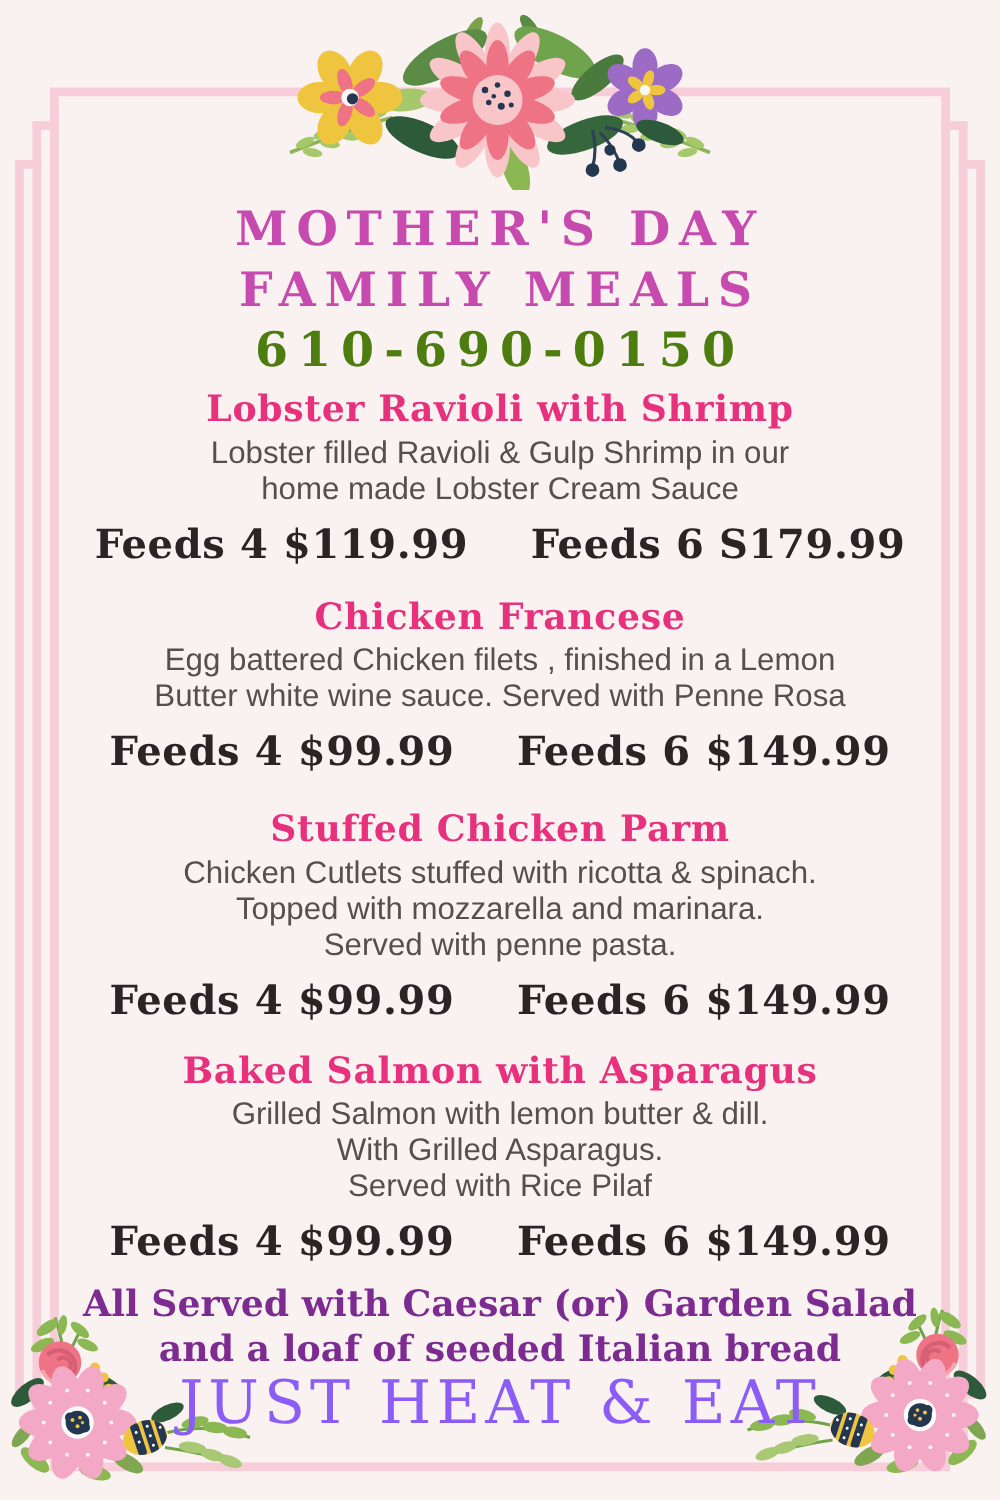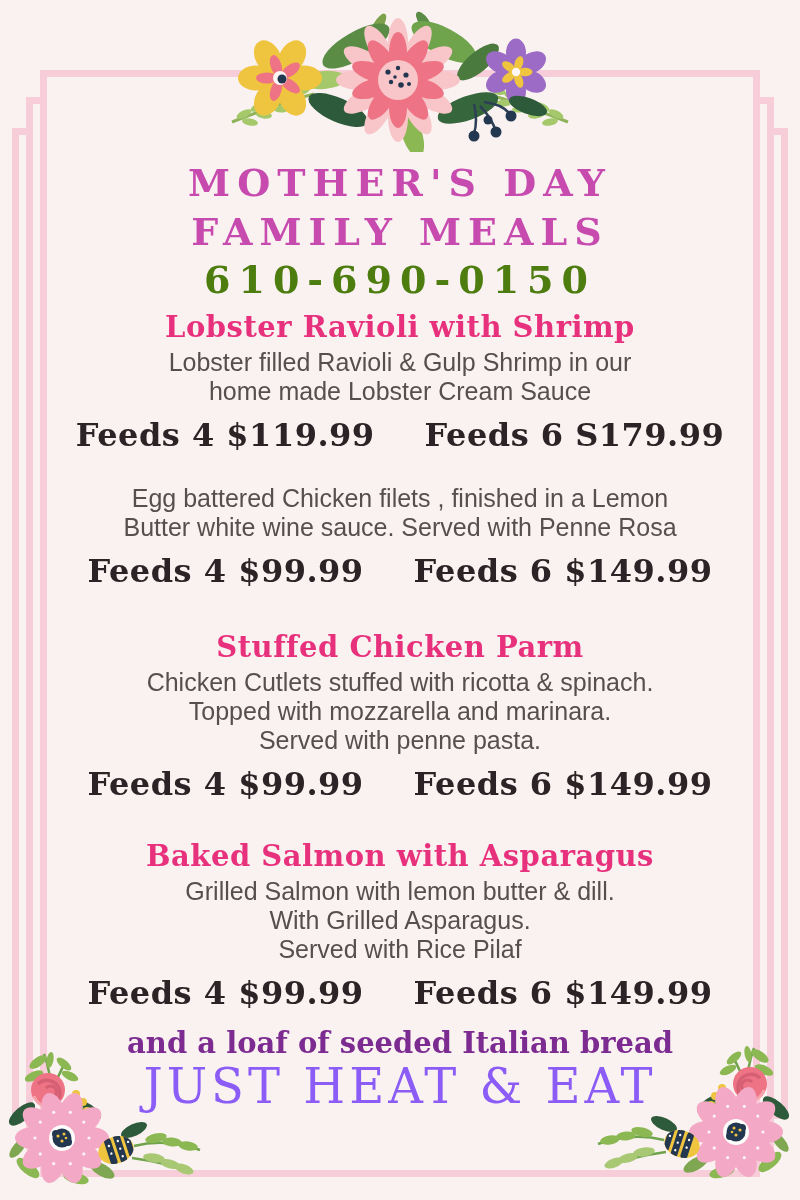--- a/index.html
+++ b/index.html
@@ -38,21 +38,21 @@
   }
   .menu-item .desc{
     margin:6px 0 0 0; font-family:"Liberation Sans", sans-serif;
     font-size:25px; color:#55504e; line-height:29px; font-weight:normal;
   }
   .menu-item .desc p{margin:0;}
   .price-row{
     margin-top:10px; display:flex; justify-content:center; gap:50px;
     font-size:32px; font-weight:bold; color:#2a2426; letter-spacing:0.5px;
   }
-  .s1{top:312px;} .s2{top:478px;} .s3{top:632px;} .s4{top:841px;}
+  .s1{top:312px;} .s2{top:478px;} .s3{top:648px;} .s4{top:841px;}
   .footer-block{top:1025px;}
   .footer-note{
     font-size:29px; font-weight:bold; color:#7c2b91; line-height:36px;
   }
   .tagline{
     font-size:48px; font-weight:normal; color:#8b5cf6; letter-spacing:4px;
     line-height:46px; margin-top:2px;
   }
 </style>
 </head>
@@ -298,20 +298,21 @@
       <p>Lobster filled Ravioli &amp; Gulp Shrimp in our</p>
       <p>home made Lobster Cream Sauce</p>
     </div>
     <div class="price-row">
       <span>Feeds 4 $119.99</span>
       <span>Feeds 6 S179.99</span>
     </div>
   </div>
 
   <div class="txt menu-item s2">
+    <h3>Chicken Francese</h3>
     <div class="desc">
       <p>Egg battered Chicken filets , finished in a Lemon</p>
       <p>Butter white wine sauce. Served with Penne Rosa</p>
     </div>
     <div class="price-row">
       <span>Feeds 4 $99.99</span>
       <span>Feeds 6 $149.99</span>
     </div>
   </div>
 
@@ -335,20 +336,21 @@
       <p>With Grilled Asparagus.</p>
       <p>Served with Rice Pilaf</p>
     </div>
     <div class="price-row">
       <span>Feeds 4 $99.99</span>
       <span>Feeds 6 $149.99</span>
     </div>
   </div>
 
   <div class="txt footer-block">
+    <div class="footer-note">All Served with Caesar (or) Garden Salad</div>
     <div class="footer-note">and a loaf of seeded Italian bread</div>
     <div class="tagline">JUST HEAT &amp; EAT</div>
   </div>
 
   <svg class="corner corner-left" width="210" height="148" viewBox="0 0 210 148">
     <use href="#corner-cluster"></use>
   </svg>
   <svg class="corner corner-right" width="210" height="148" viewBox="0 0 210 148">
     <use href="#corner-cluster"></use>
   </svg>

